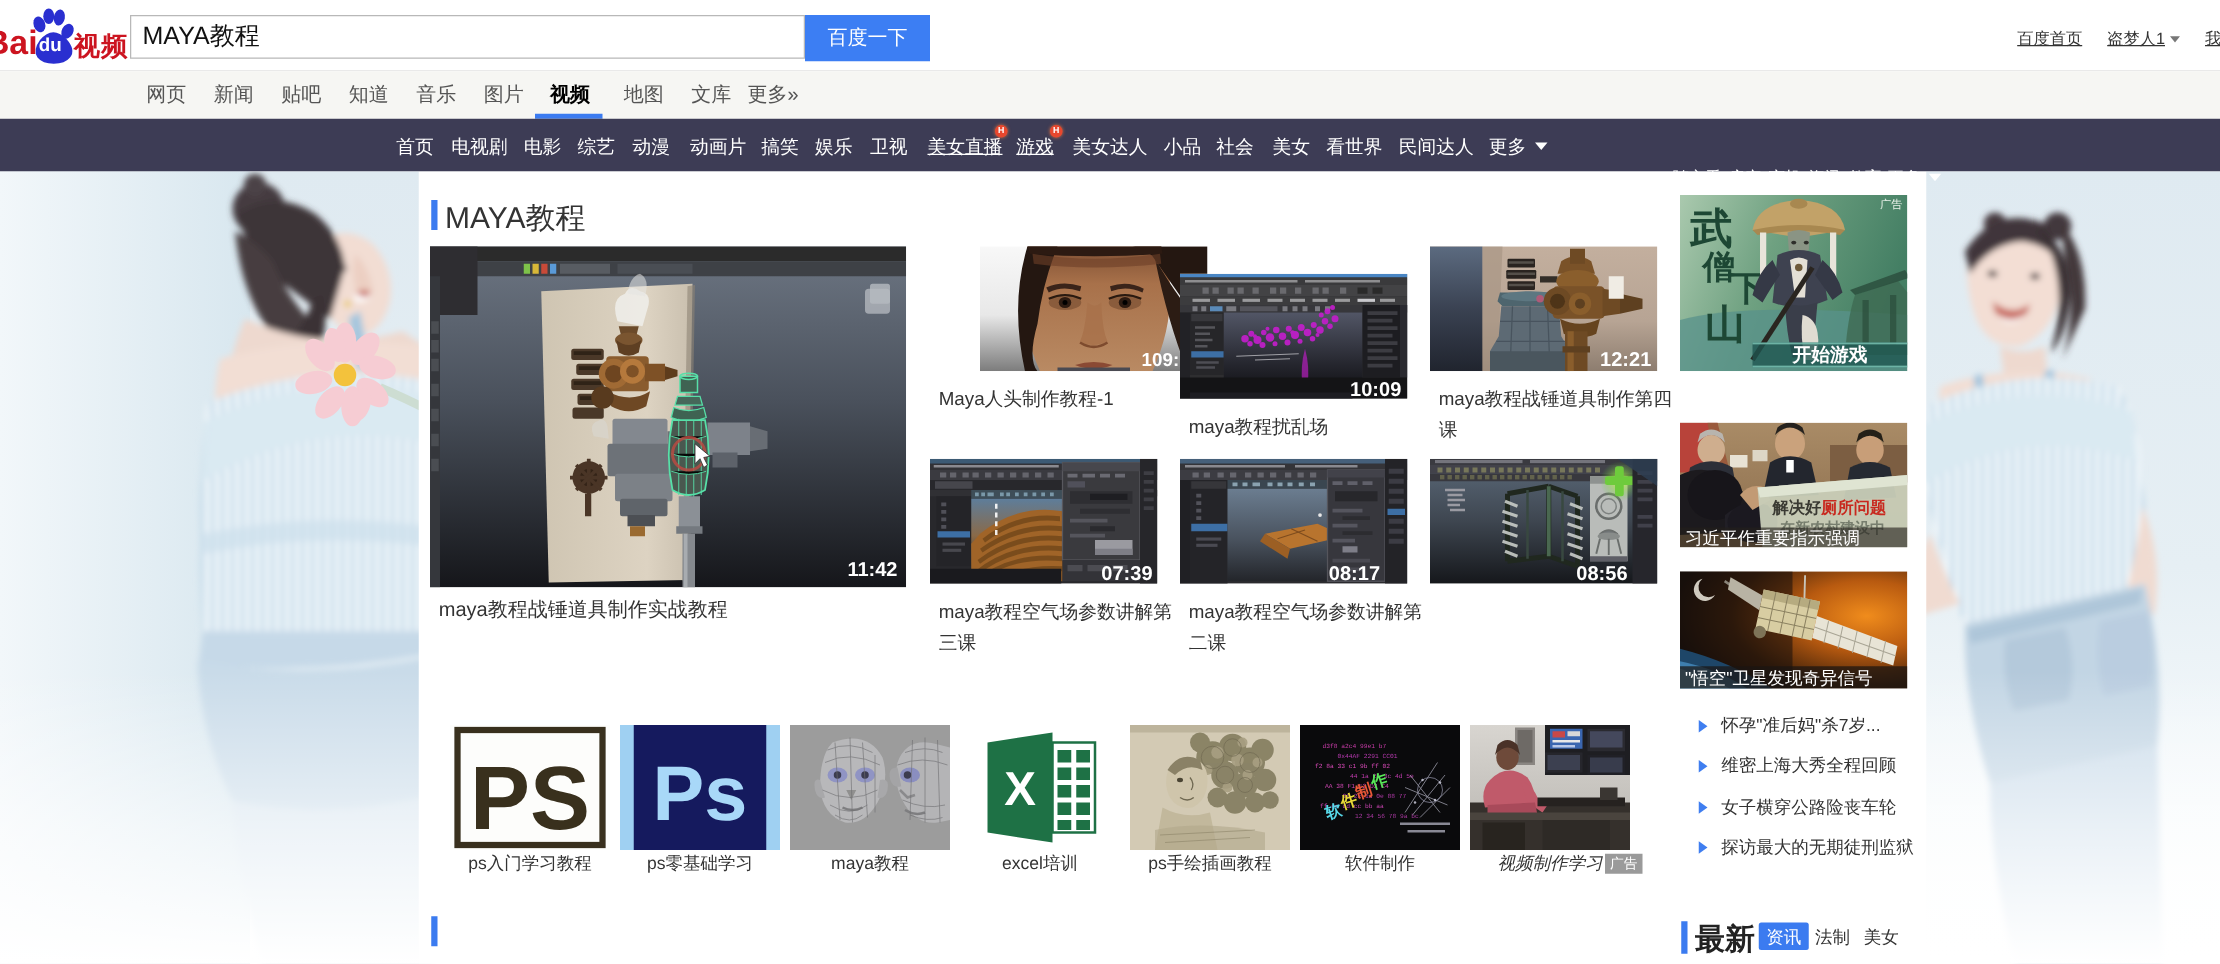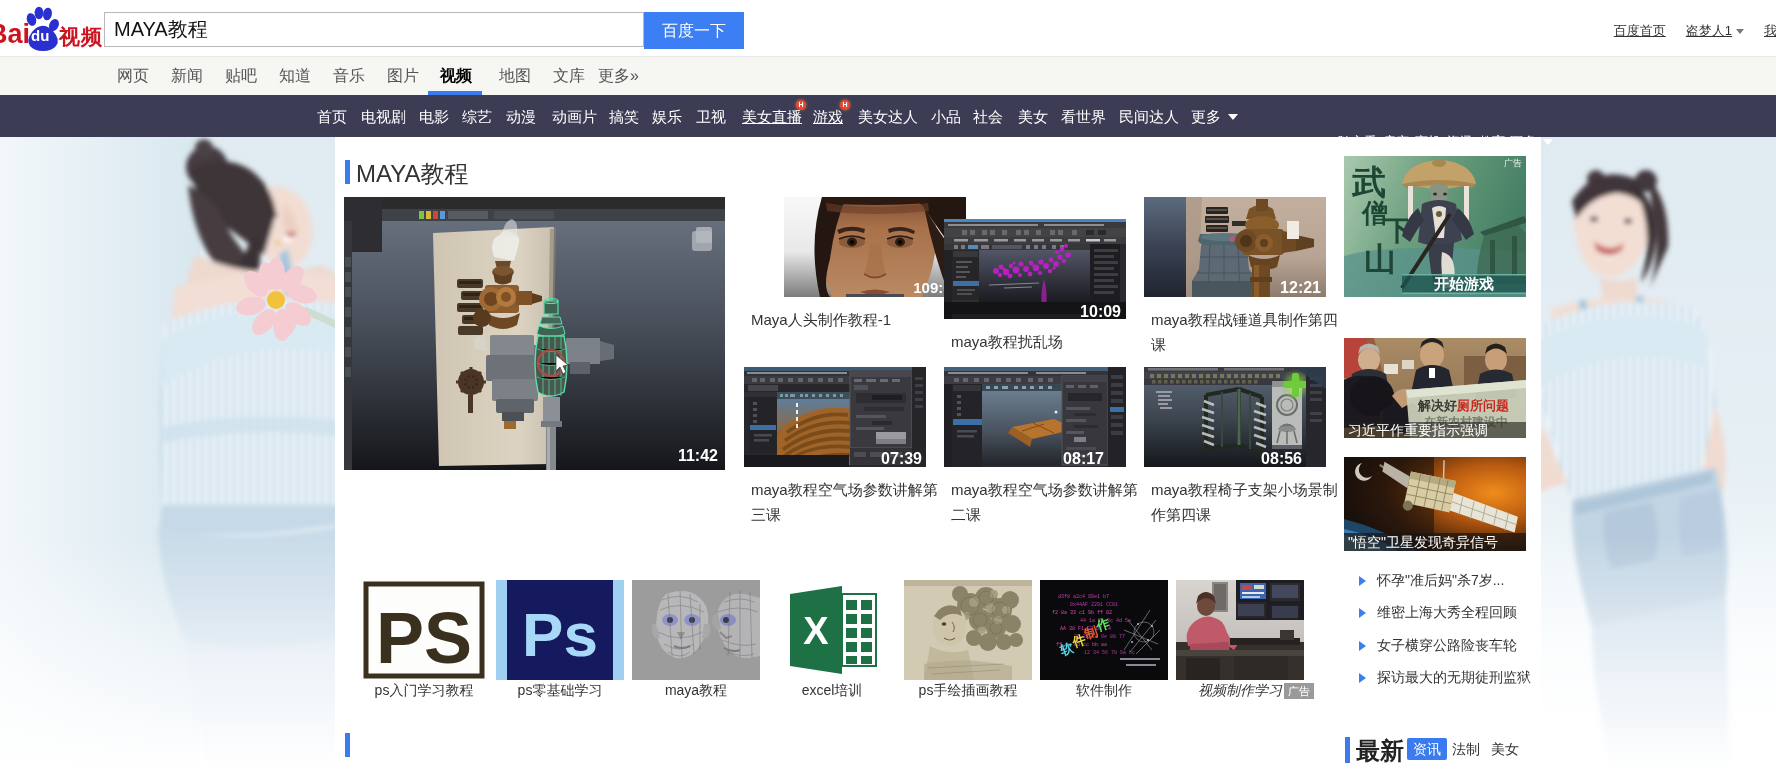--- a/index.html
+++ b/index.html
@@ -329,20 +329,21 @@
       <rect x="197" y="224" width="21" height="6" fill="#74797f"></rect>
       <rect x="202" y="230" width="10" height="43" fill="#85898e"></rect>
       <rect x="203" y="230" width="3" height="43" fill="#a8acb0"></rect>
       <polygon points="212,158 212,174 216,170 219,177 222,175 219,169 224,168" fill="#fff" stroke="#333" stroke-width="0.7"></polygon>
       <g opacity=".75">
             <rect x="348" y="34" width="20" height="20" rx="3" fill="#b8bcc2"></rect>
             <rect x="352" y="30" width="16" height="16" rx="2" fill="#d2d6da" opacity=".8"></rect>
           </g>
       <text x="374" y="264" font-size="16" font-weight="bold" fill="#fff" text-anchor="end" font-family="Liberation Sans">11:42</text>
     </svg></div>
+    <div class="ttl bigttl" style="top:279px;">maya教程战锤道具制作实战教程</div>
   </div>
 
   <div class="card" style="left:744px; top:197px; width:182px; height:155px;">
     <div class="thumb" style="width:192px; height:100px;margin-left:40px;"><svg width="182" height="100" viewBox="0 0 182 100">
 <defs>
             <linearGradient id="fbg" x1="0" y1="0" x2="0" y2="1">
               <stop offset="0" stop-color="#f8f8f8"></stop>
               <stop offset="0.55" stop-color="#e8e8e8"></stop>
               <stop offset="1" stop-color="#7c7c7c"></stop>
             </linearGradient>
@@ -898,24 +899,20 @@
             <rect x="166" y="10" width="12" height="3"></rect>
             <rect x="166" y="17" width="12" height="3"></rect>
             <rect x="166" y="24" width="12" height="3"></rect>
             <rect x="166" y="31" width="12" height="3"></rect>
             <rect x="166" y="45" width="12" height="3"></rect>
             <rect x="166" y="52" width="12" height="3"></rect>
           </g>
 <polygon points="150,0 182,0 182,22" fill="#2e3e52" opacity=".85"></polygon>
 <text x="158" y="97" font-size="16" font-weight="bold" fill="#fff" text-anchor="end" font-family="Liberation Sans">08:56</text>
 </svg></div>
-    <div class="ttl" style="top:110px;">
-        <span class="tl">maya教程椅子支架小场景制</span>
-        <span class="tl">作第四课</span>
-      </div>
   </div>
 
   <div id="strippanel" style="position:absolute;left:353px;top:546px;width:958px;height:154px;background:#fff;"></div>
   <div class="thumb" style="left:360px;top:580px;width:128px;height:101px;"><svg width="128" height="100" viewBox="0 0 128 100">
 <rect width="128" height="100" fill="#fdfdfb"></rect>
 <rect x="6" y="4" width="116" height="92" fill="none" stroke="#39301d" stroke-width="5"></rect>
 <text x="64" y="83" font-size="72" font-weight="bold" fill="#39301d" text-anchor="middle" font-family="Liberation Sans">PS</text>
 </svg></div>
   <div class="thumb" style="left:496px;top:580px;width:128px;height:101px;"><svg width="128" height="100" viewBox="0 0 128 100">
 <rect width="128" height="100" fill="#9fd0f2"></rect>

